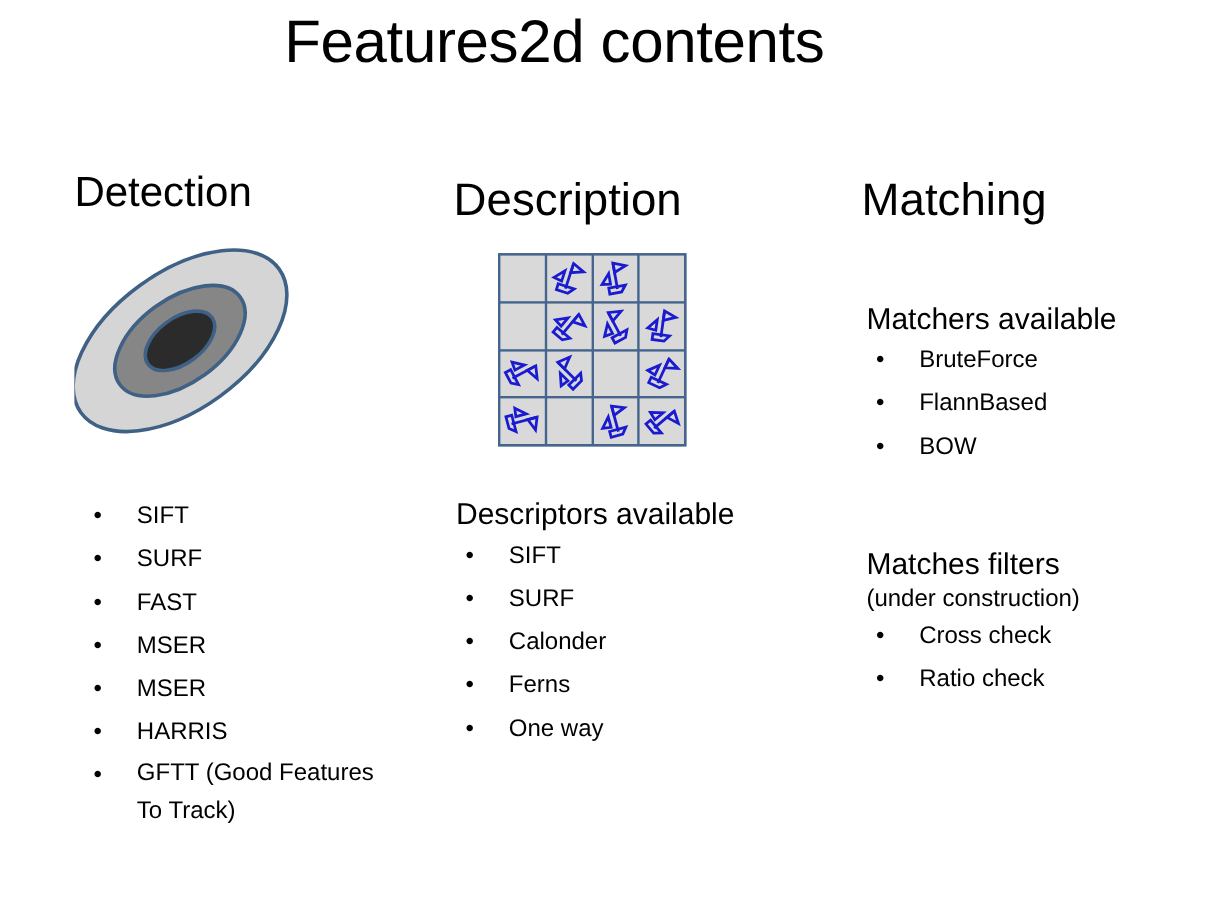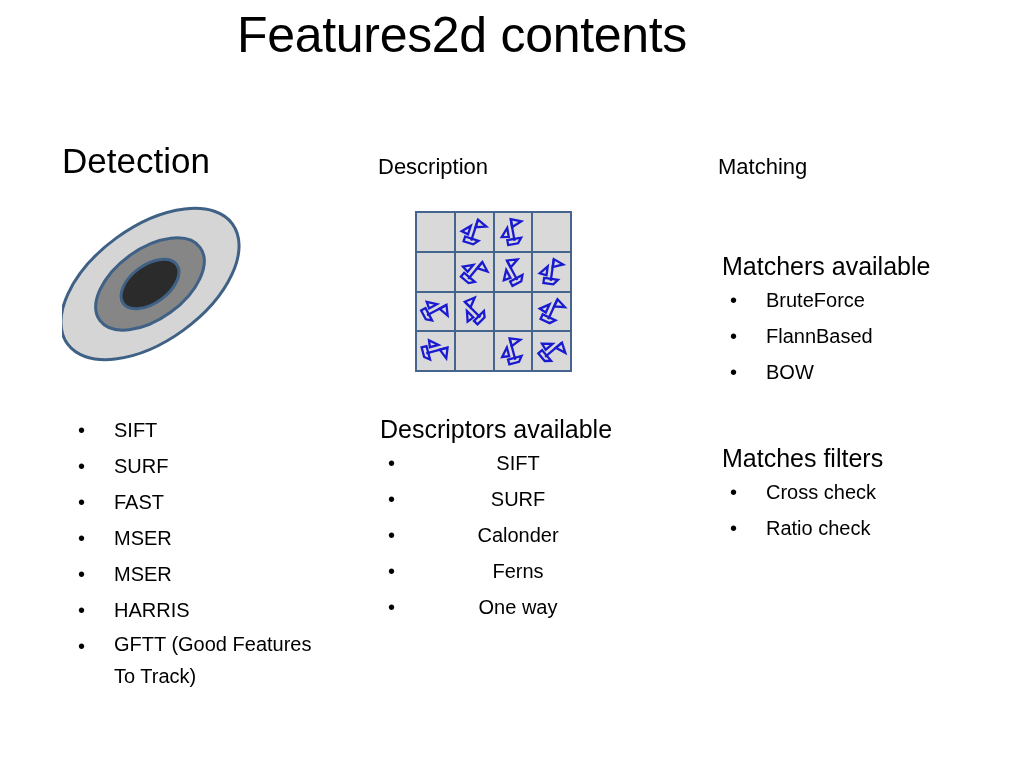--- a/index.html
+++ b/index.html
@@ -33,21 +33,21 @@
 
   
   .column {
     position: absolute;
   }
   #column-detection   { left: 62px;  top: 140px; width: 300px; }
   #column-description { left: 378px; top: 146px; width: 310px; }
   #column-matching    { left: 718px; top: 146px; width: 300px; }
 
   .column-heading {
-    font-size: 22px;
+    font-size: 38px;
     line-height: 42px;
     font-weight: normal;
     white-space: nowrap;
   }
   #column-detection .column-heading { font-size: 35px; }
 
   
   .subheading {
     font-size: 25px;
     line-height: 31px;
@@ -114,23 +114,23 @@
   }
   .grid-cell svg {
     position: absolute;
     left: 50%;
     top: 50%;
     transform: translate(-50%, -50%);
   }
 
   
   #detectors-block   { position: absolute; left: 8px;  top: 272px; }
-  #descriptors-block { position: absolute; left: 2px;  top: 268px; text-align: center; }
+  #descriptors-block { position: absolute; left: 2px;  top: 268px; }
   #matchers-block    { position: absolute; left: 4px;  top: 105px; }
-  #filters-block     { position: absolute; left: 4px;  top: 297px; }
+  #filters-block     { position: absolute; left: 4px;  top: 309px; }
 </style>
 </head>
 <body>
 
 <div id="slide-title">Features2d contents</div>
 
 <div class="column" id="column-detection">
 
   <div class="column-heading">Detection</div>
 
@@ -300,18 +300,19 @@
     <div class="subheading">Matchers available</div>
     <ul class="bullets">
       <li><span class="bullet-dot">•</span><span>BruteForce</span></li>
       <li><span class="bullet-dot">•</span><span>FlannBased</span></li>
       <li><span class="bullet-dot">•</span><span>BOW</span></li>
     </ul>
   </div>
 
   <div id="filters-block">
     <div class="subheading">Matches filters</div>
+    <div class="subnote">(under construction)</div>
     <ul class="bullets">
       <li><span class="bullet-dot">•</span><span>Cross check</span></li>
       <li><span class="bullet-dot">•</span><span>Ratio check</span></li>
     </ul>
   </div>
 </div>
 
 </body></html>

